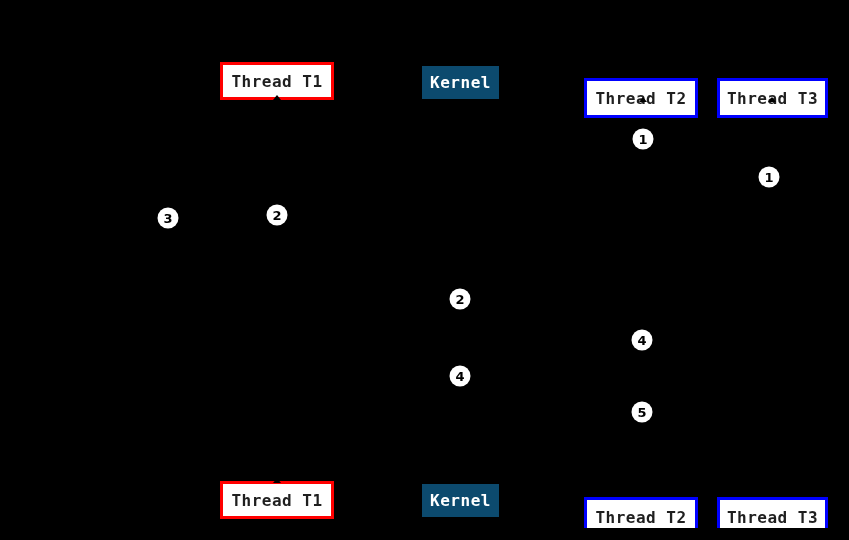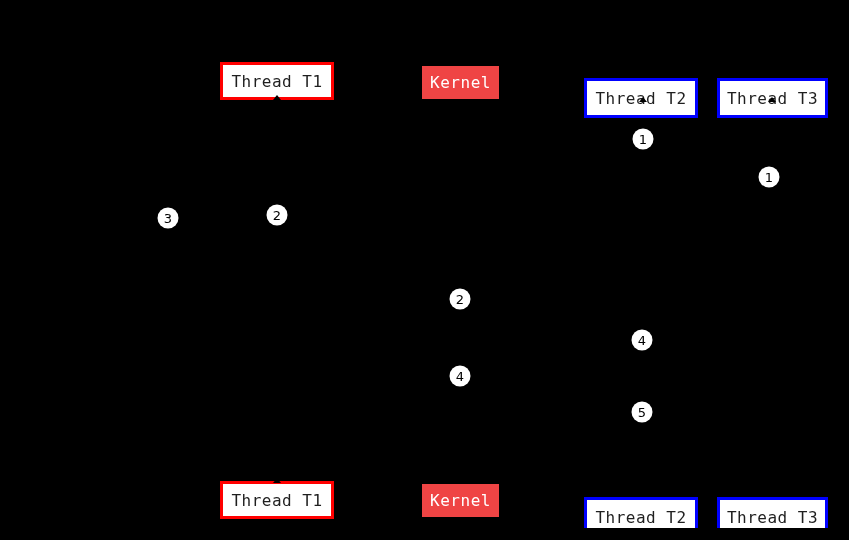--- a/index.html
+++ b/index.html
@@ -7,36 +7,37 @@
     padding: 0;
     background: #000000;
   }
   .canvas {
     position: relative;
     width: 849px;
     height: 528px;
     background: #000000;
     overflow: hidden;
     font-family: "DejaVu Sans Mono", "Liberation Mono", monospace;
+    font-weight: bold;
   }
   .actor-box {
     position: absolute;
     box-sizing: border-box;
     background: #ffffff;
     display: flex;
     align-items: center;
     justify-content: center;
     font-size: 16px;
     letter-spacing: 0.5px;
     color: #1f1f1f;
     white-space: nowrap;
   }
   .actor-box.red-outline  { border: 3px solid #ff0000; }
   .actor-box.blue-outline { border: 3px solid #0000ff; margin-top: 16px; }
-  .actor-box.blue-solid   { background: #ef4444; color: #ffffff; border: none; }
+  .actor-box.blue-solid   { background: #0c4a6e; color: #ffffff; border: none; }
   .notch {
     position: absolute;
     width: 0;
     height: 0;
     border-left: 4px solid transparent;
     border-right: 4px solid transparent;
     border-bottom: 5px solid #000000;
   }
   .marker {
     position: absolute;

